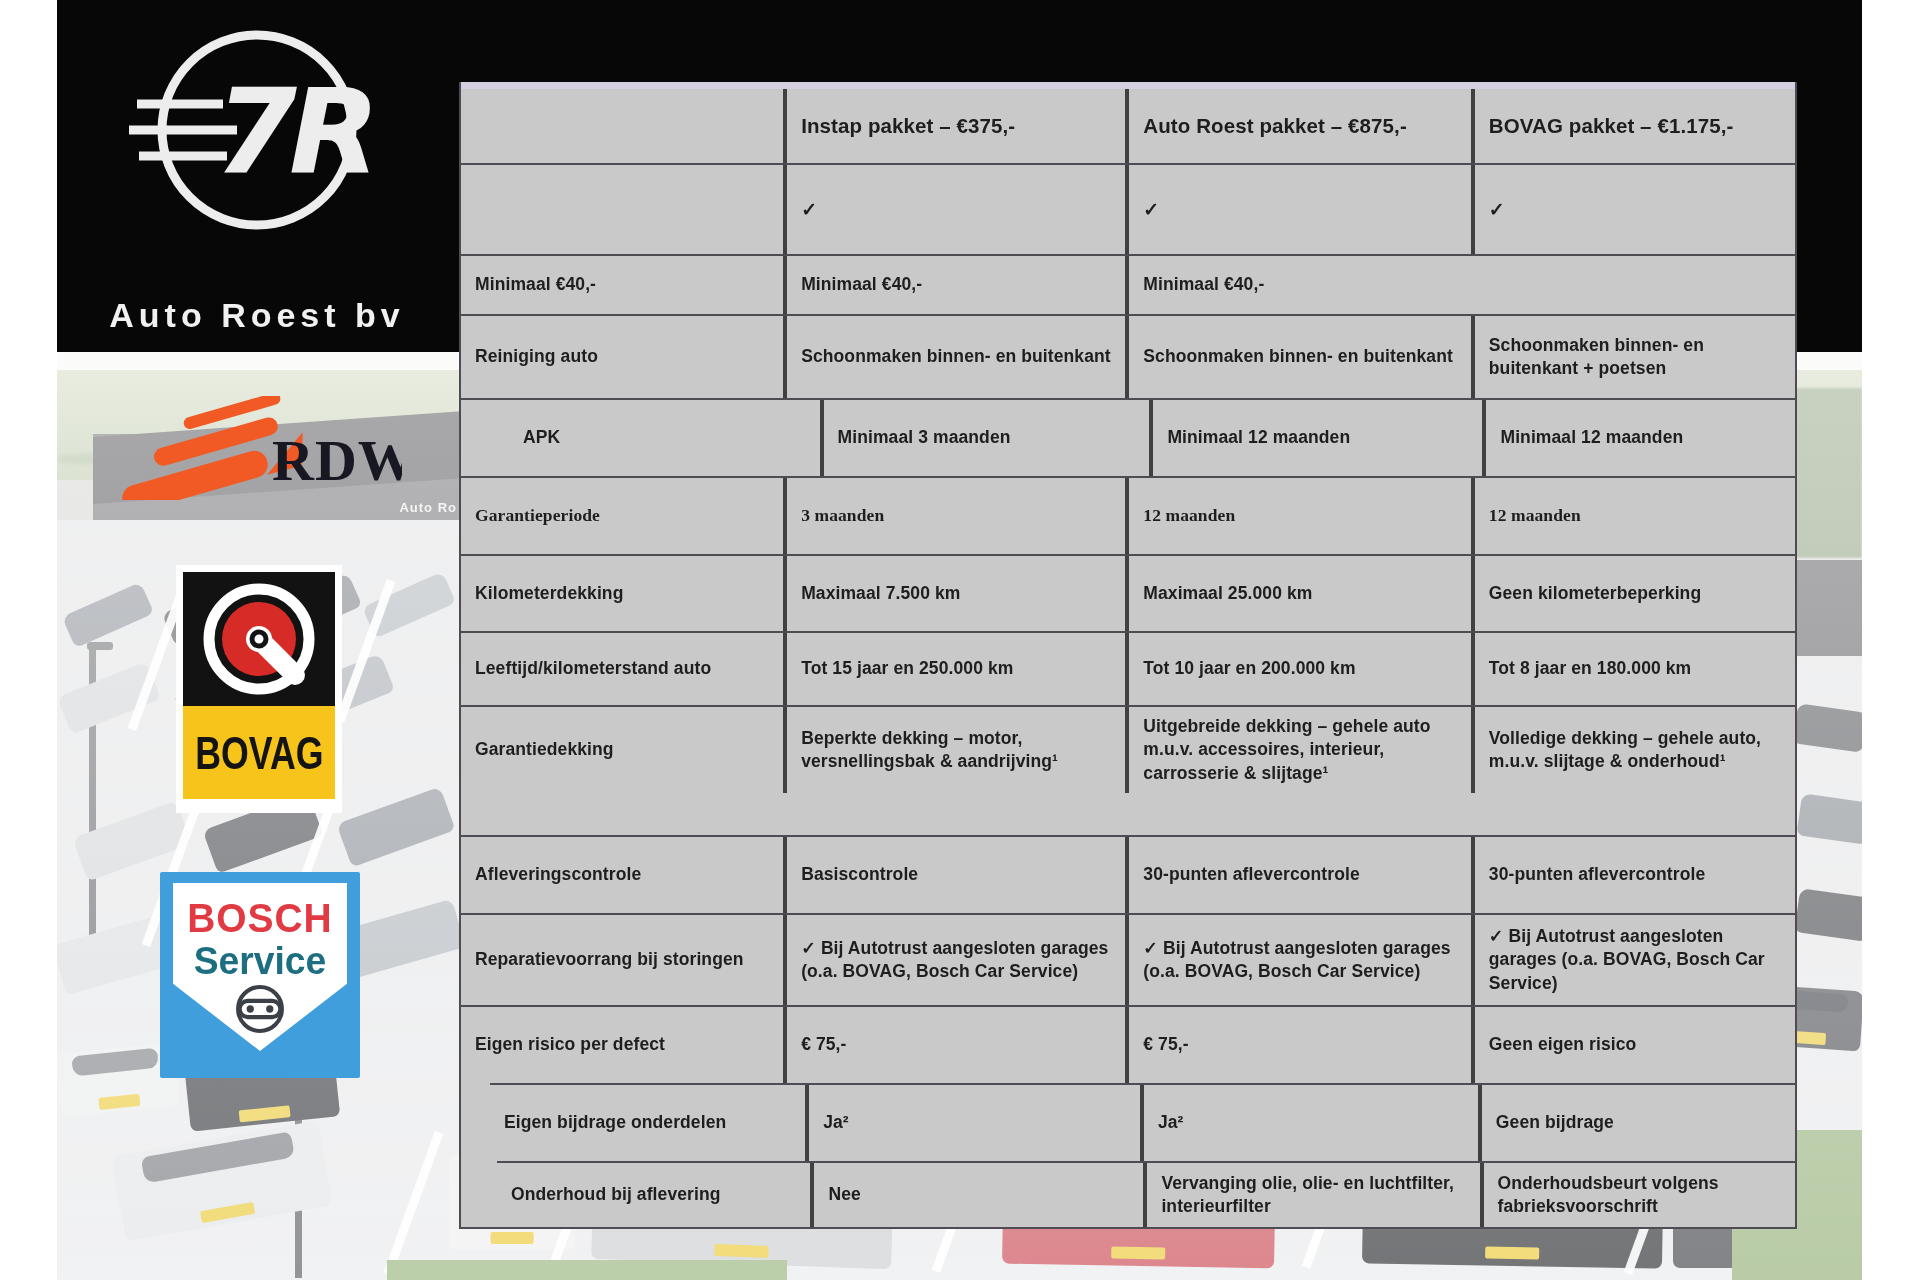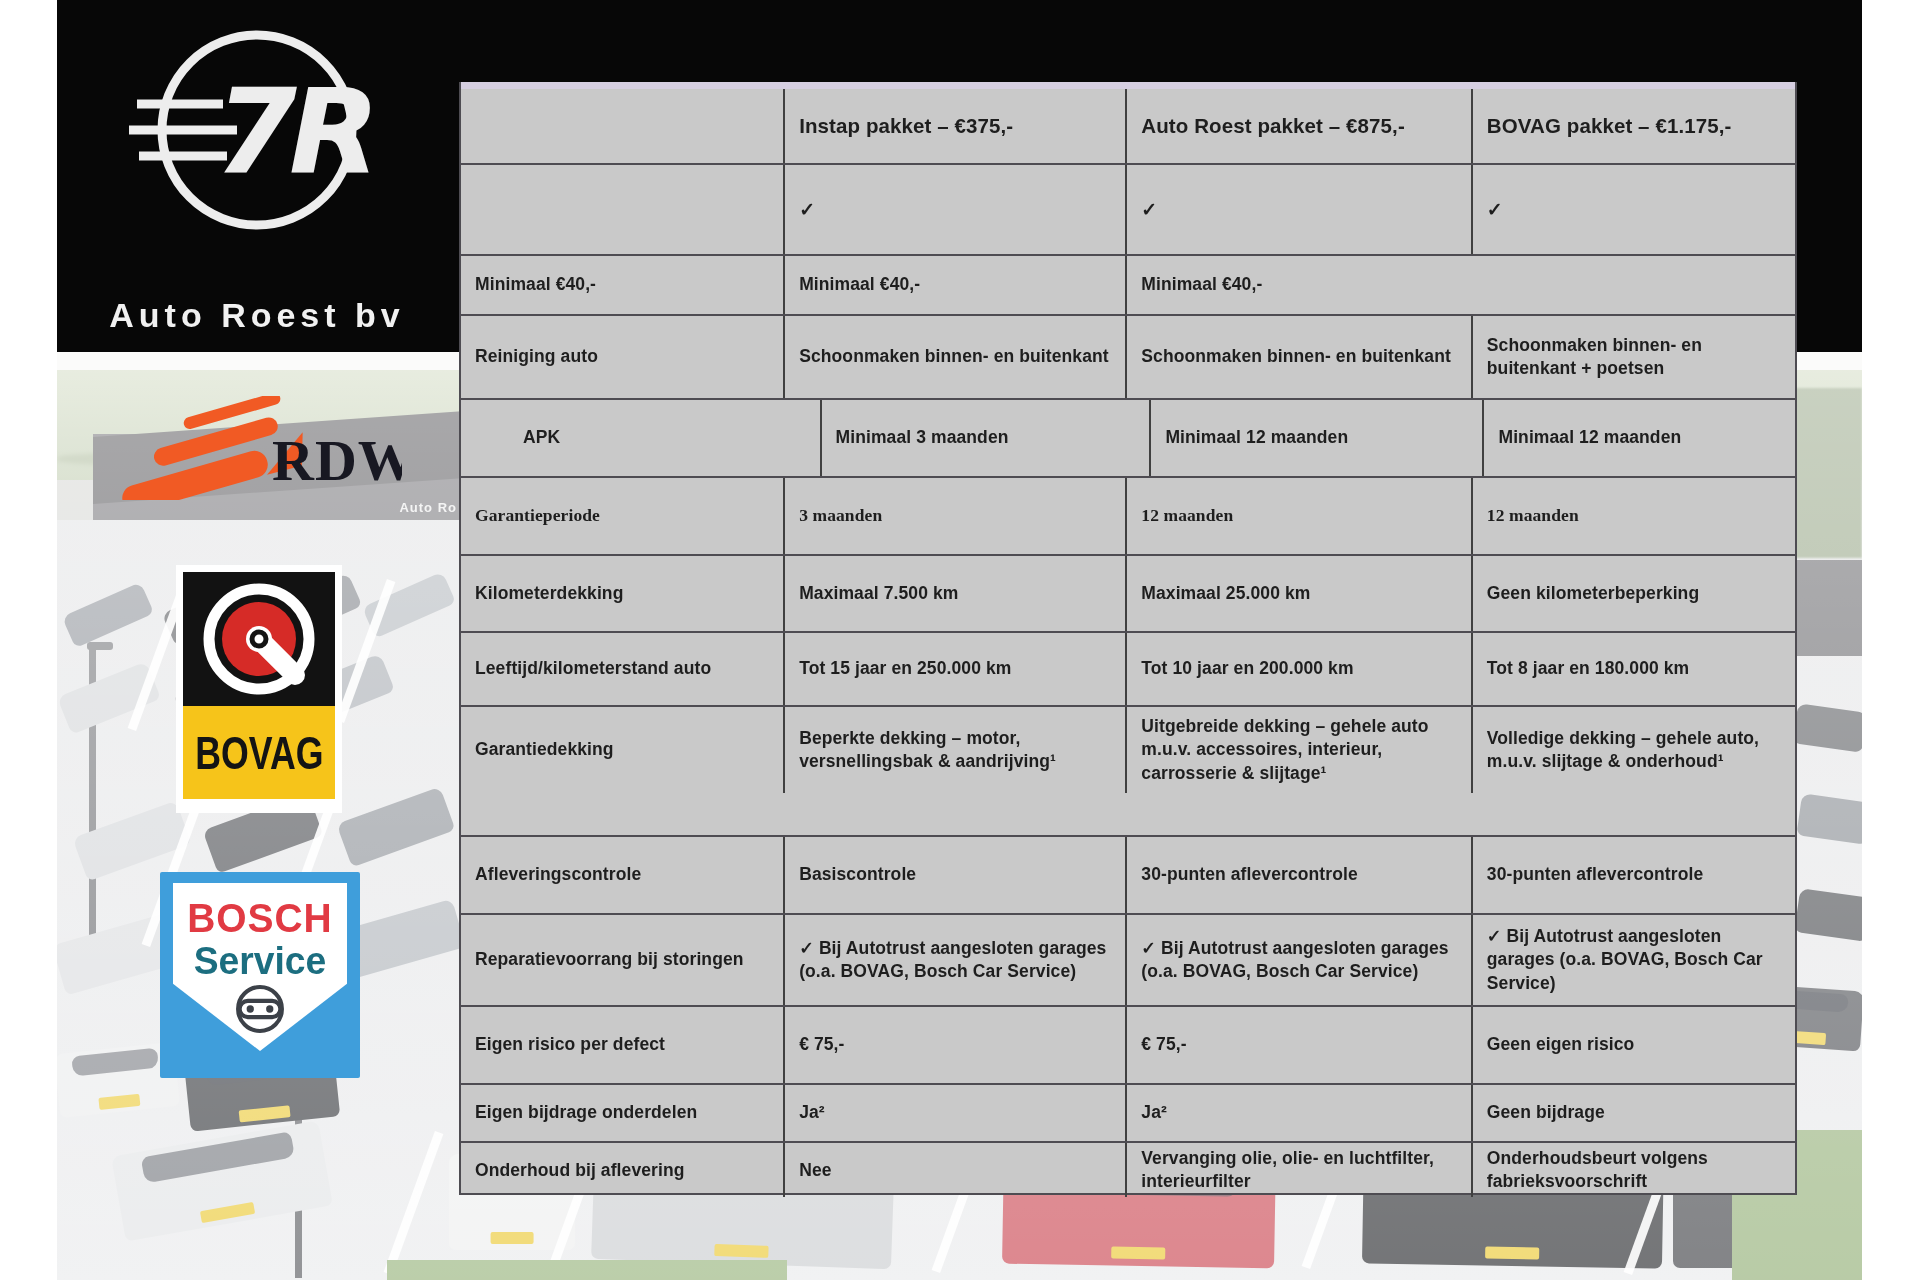--- a/index.html
+++ b/index.html
@@ -47,21 +47,21 @@
   .bosch-w1{margin-top:12px;font-size:41px;font-weight:bold;color:#e13a43;letter-spacing:1px;transform:scaleX(.95);}
   .bosch-w2{margin-top:-2px;font-size:38px;font-weight:bold;color:#1c6e80;transform:scaleX(.98);}
   
   .pkg-table{position:absolute;left:459px;top:82px;width:1338px;box-sizing:border-box;
     border:2px solid #4e4c52;border-top:none;background:#c9c9c9;color:#1e1e1e;}
   .tstrip{height:7px;background:#d6cfe1;}
   .trow{display:grid;grid-template-columns:24.15% 25.65% 25.9% 24.3%;box-sizing:border-box;border-top:2px solid #4e4c52;}
   .trow.thead{border-top:none;height:74px;}
   .cell{display:flex;align-items:center;padding:4px 12px 4px 14px;box-sizing:border-box;
     font-weight:bold;font-size:17.5px;line-height:1.32;letter-spacing:.1px;}
-  .cell + .cell{border-left:2px solid #404040;}
+  .cell + .cell{border-left:4px solid #404040;}
   .cell.hed{font-size:20.5px;}
   .cell.chk{font-size:19px;}
 </style>
 </head>
 <body>
 
 <div class="photo">
   <div class="sky"></div>
   <div class="field"></div>
   <div class="treeline"></div>
@@ -262,26 +262,26 @@
         <div class="cell val">✓ Bij Autotrust aangesloten garages (o.a. BOVAG, Bosch Car Service)</div>
         <div class="cell val">✓ Bij Autotrust aangesloten garages (o.a. BOVAG, Bosch Car Service)</div>
         <div class="cell val">✓ Bij Autotrust aangesloten garages (o.a. BOVAG, Bosch Car Service)</div>
       </div>
       <div class="trow" style="height: 78px;">
         <div class="cell lab">Eigen risico per defect</div>
         <div class="cell val">€ 75,-</div>
         <div class="cell val">€ 75,-</div>
         <div class="cell val">Geen eigen risico</div>
       </div>
-      <div class="trow" style="height: 58px;">
+      <div class="trow" style="height: 78px; margin-left: 29px;">
         <div class="cell lab">Eigen bijdrage onderdelen</div>
         <div class="cell val">Ja²</div>
         <div class="cell val">Ja²</div>
         <div class="cell val">Geen bijdrage</div>
       </div>
-      <div class="trow" style="height: 52px;">
+      <div class="trow" style="height: 66px; margin-left: 36px;">
         <div class="cell lab">Onderhoud bij aflevering</div>
         <div class="cell val">Nee</div>
         <div class="cell val">Vervanging olie, olie- en luchtfilter, interieurfilter</div>
         <div class="cell val">Onderhoudsbeurt volgens fabrieksvoorschrift</div>
       </div>
     </div>
 </div>
 
 </body></html>

